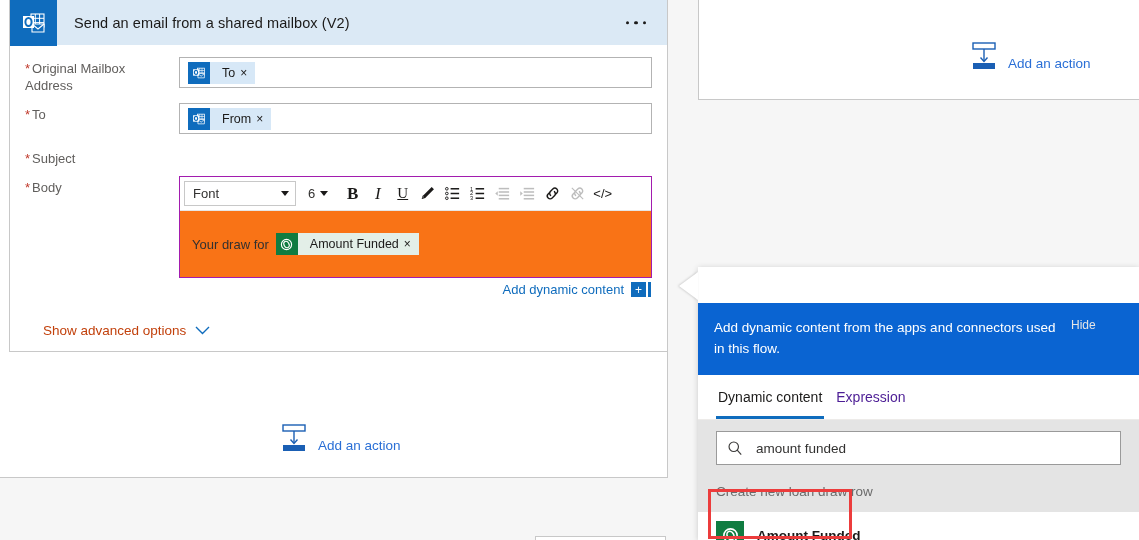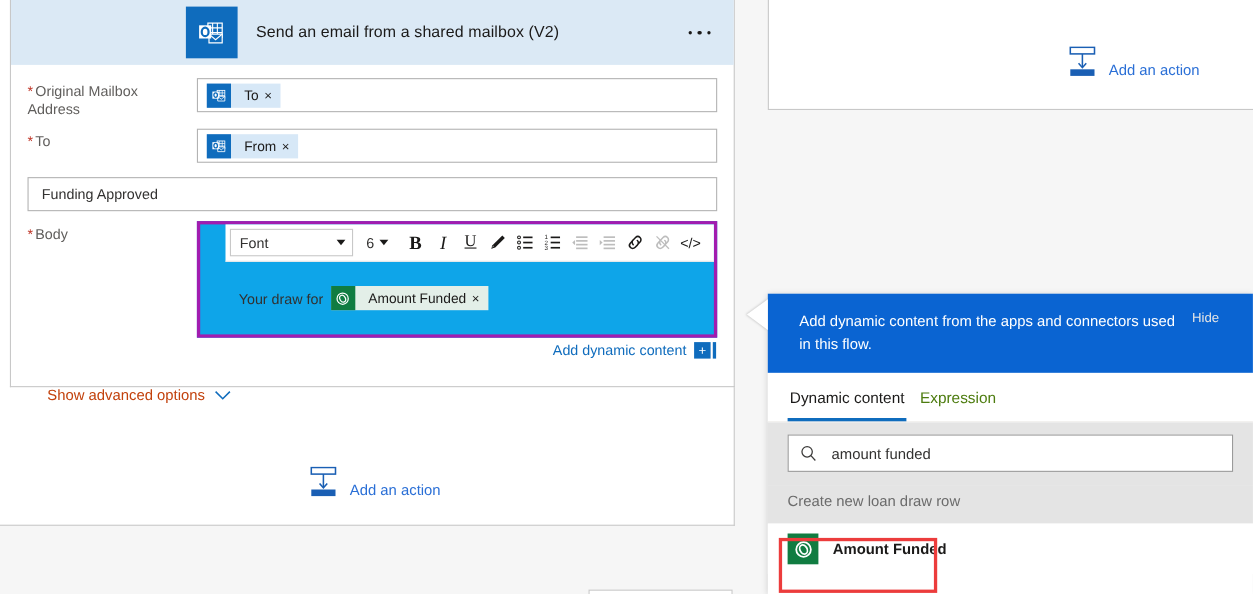--- a/index.html
+++ b/index.html
@@ -35,26 +35,25 @@
     position: absolute;
     left: 9px; top: 0;
     width: 659px;
     height: 352px;
     box-sizing: border-box;
     border: 1px solid #c8c8c8;
     border-top: none;
     background: #ffffff;
   }
   #card-header {
-    height: 59px;
+    height: 45px;
     background: #dbe9f5;
     display: flex;
     align-items: center;
     position: relative;
-    justify-content: center;
   }
   #outlook-icon {
     width: 47px;
     height: 47px;
     background: #0f6cbd;
     flex: 0 0 47px;
     display: flex;
     align-items: center;
     justify-content: center;
   }
@@ -140,23 +139,22 @@
     font-size: 12px;
     color: #1b1a19;
     cursor: pointer;
     line-height: 1;
   }
   .token.green .tok-ico { background: #107c41; }
   .token.green { background: #e3efe8; }
 
   
   .rte {
-    border: 3px solid #a21caf;
-    background: #0ea5e9;
-    padding-left: 23px;
+    border: 1px solid #a21caf;
+    background: #f97316;
   }
   .rte-toolbar {
     height: 33px;
     display: flex;
     align-items: center;
     padding: 0 4px;
     border-bottom: 1px solid #e6e6e6;
     background: #fff;
   }
   .font-select {
@@ -307,22 +305,23 @@
     border-right: 19px solid #fff;
     filter: drop-shadow(-1px 0 1px rgba(0,0,0,.18));
     z-index: 4;
   }
   #dc-banner {
     background: #0a64d2;
     color: #fff;
     padding: 14px 18px 16px 16px;
     display: flex;
     align-items: flex-start;
-    justify-content: center;
+    justify-content: flex-start;
     gap: 12px;
+    margin-top: 36px;
   }
   #dc-banner-text {
     font-size: 13.5px;
     line-height: 21px;
     max-width: 345px;
   }
   #dc-hide {
     font-size: 12px;
     color: #e5e5e5;
     cursor: pointer;
@@ -332,21 +331,21 @@
   #dc-tabs {
     display: flex;
     gap: 10px;
     padding: 0 18px;
     border-bottom: 1px solid #edebe9;
     background: #fff;
   }
   .dc-tab {
     padding: 14px 2px 11px 2px;
     font-size: 14px;
-    color: #4d7c0f;
+    color: #4c1d95;
     cursor: pointer;
     border-bottom: 3px solid transparent;
   }
   .dc-tab.active {
     color: #1b1a19;
     border-bottom-color: #0f6cbd;
   }
   #dc-search-wrap {
     background: #e4e4e4;
     padding: 11px 18px 12px 18px;
@@ -491,22 +490,22 @@
                 </svg>
               </span>
               <span class="tok-label">From</span>
               <span class="tok-x">×</span>
             </span>
           </div>
         </div>
       </div>
 
       <div class="field-row" style="margin-top:13px;">
-        <div class="field-control">
-          <div class="input-box plain">Funding Approved</div>
+        <div class="field-label">
+          <span class="req">*</span><span>Subject</span>
         </div>
       </div>
 
       <div class="field-row" style="margin-top:4px;">
         <div class="field-label">
           <span class="req">*</span><span>Body</span>
         </div>
         <div class="field-control">
           <div class="rte">
 

